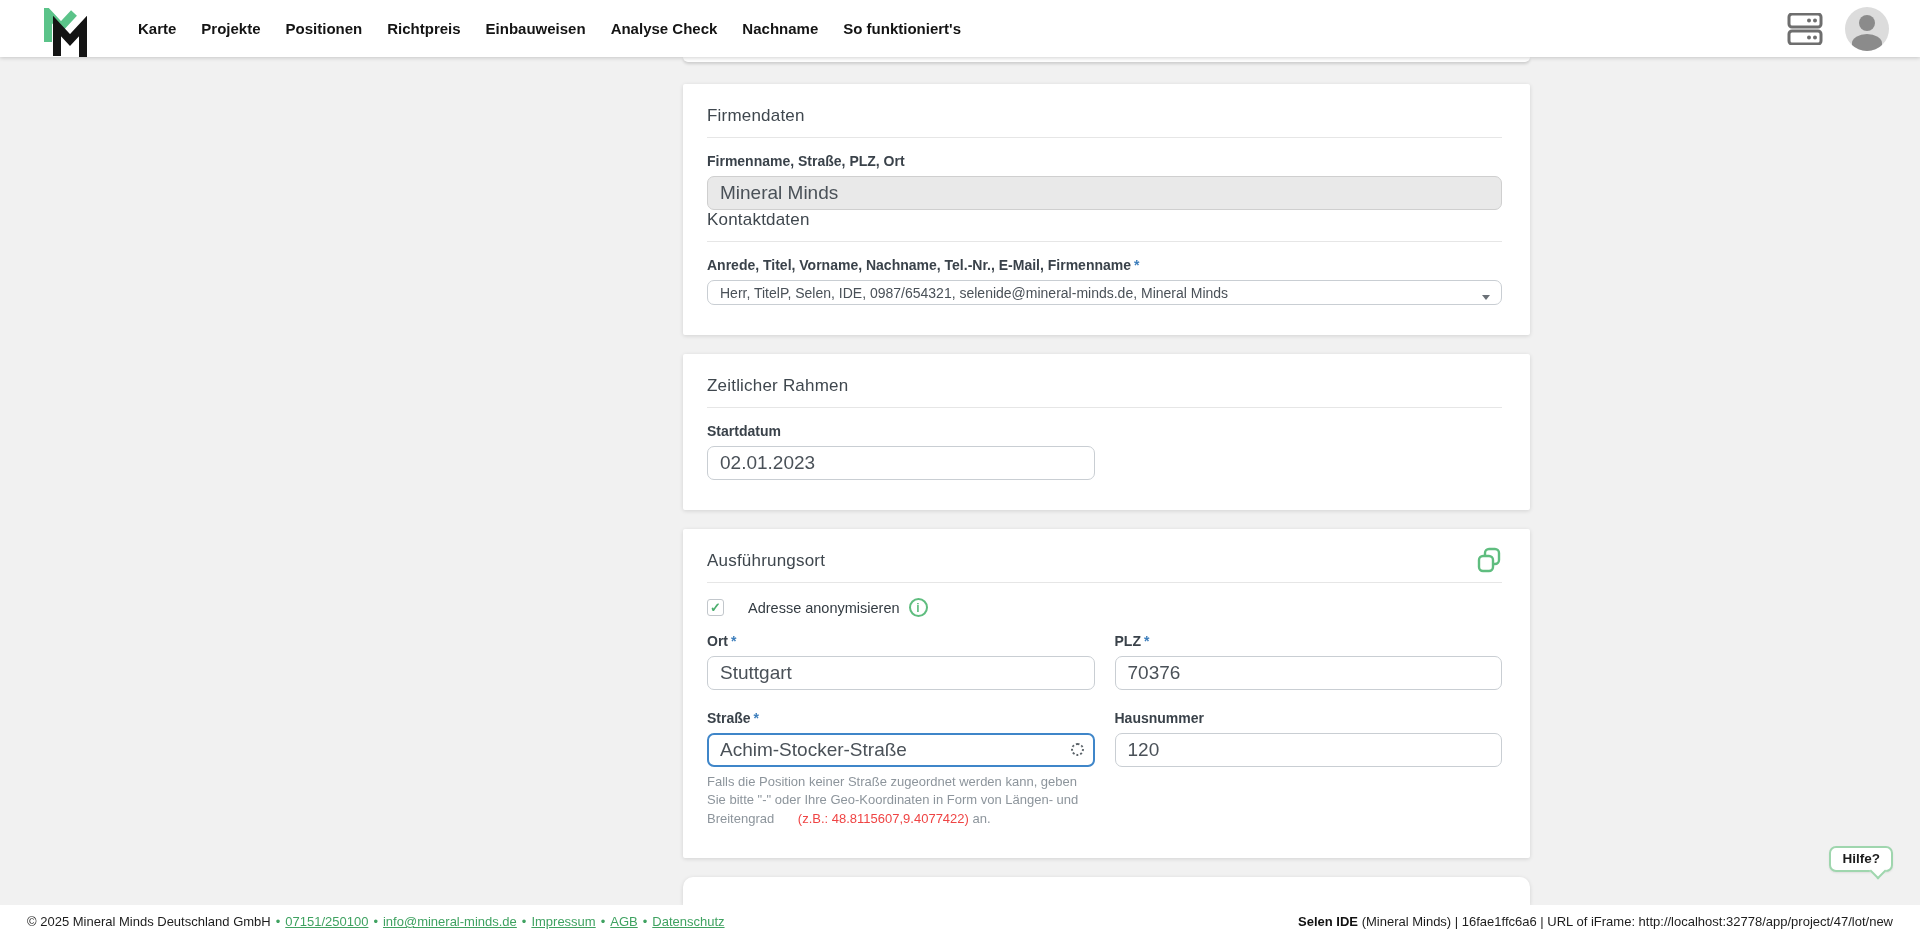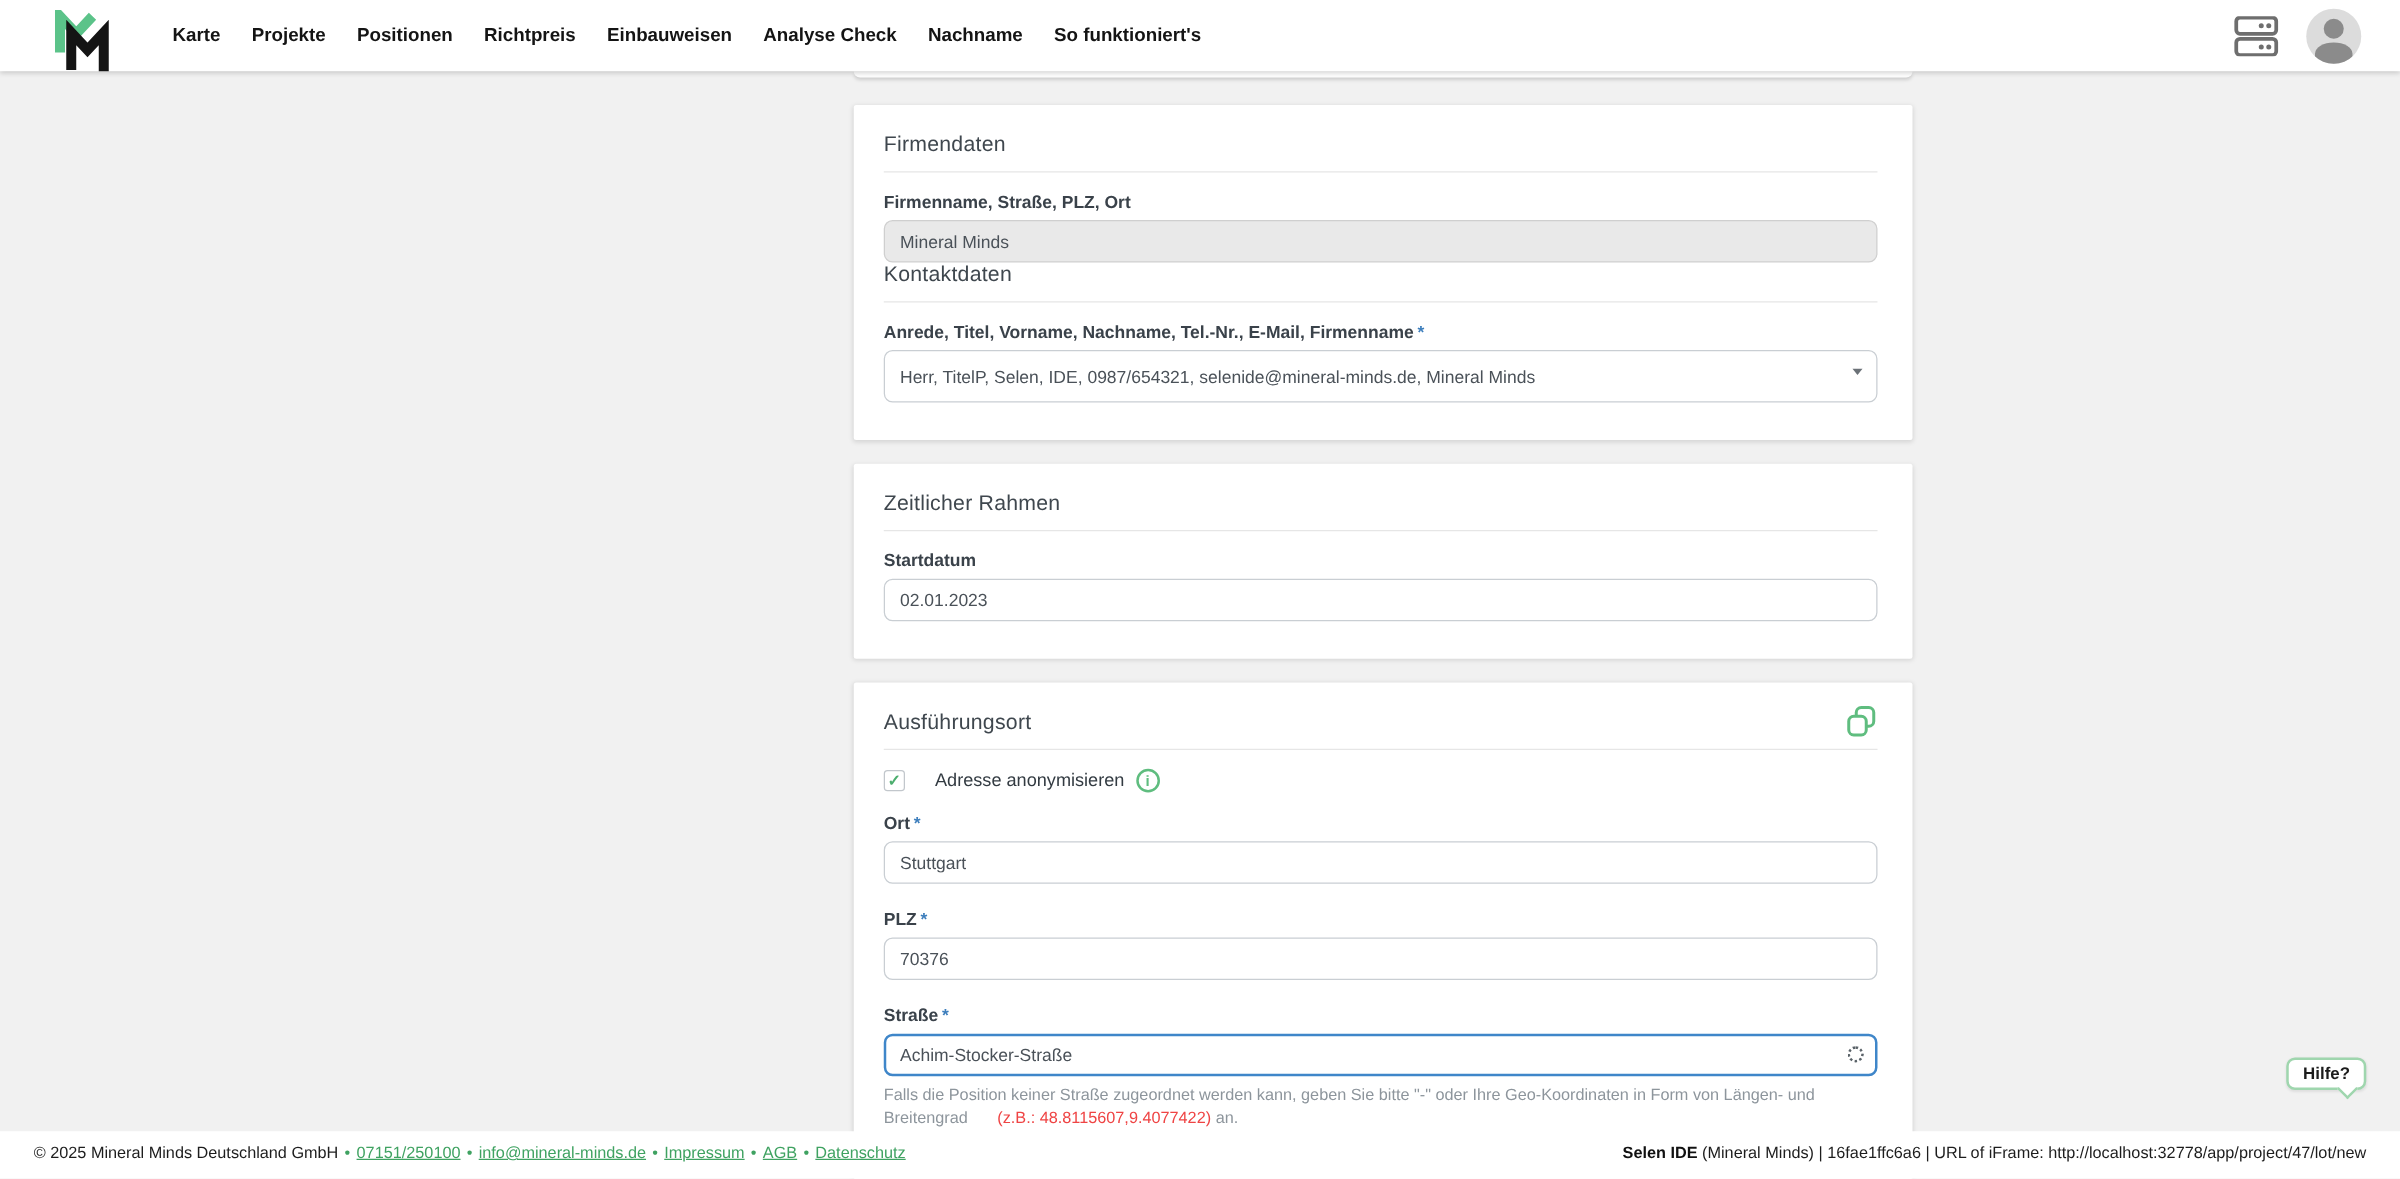--- a/index.html
+++ b/index.html
@@ -56,42 +56,42 @@
   }
   .card h2.spaced { }
   .card hr { border: 0; border-top: 1px solid #e6e6e6; margin: 0 0 15px 0; }
   .field-label {
     display: block; font-size: 14px; font-weight: 700; color: #3a424a;
     margin-bottom: 7px;
   }
   .req { color: #3d7ebc; margin-left: 3px; font-weight: 700; }
   .input {
     width: 100%; height: 34px; border: 1px solid #c9ced3; border-radius: 7px;
-    padding: 0 12px; font-size: 14px; color: #4a5158; background: #fff;
+    padding: 0 12px; font-size: 19px; color: #4a5158; background: #fff;
     font-family: inherit; outline: none;
   }
   .input.disabled { background: #e9e9e9; border-color: #cfcfcf; }
   .input.focused { border: 2px solid #3f86c9; padding: 0 11px; }
   .input-wrap { position: relative; }
   .spinner {
     position: absolute; right: 11px; top: 10px;
     width: 13px; height: 13px; border-radius: 50%;
     border: 2px dotted #5a6268; background: transparent;
   }
   .select {
-    position: relative; height: 42px; border: 1px solid #c9ced3; border-radius: 7px;
+    position: relative; height: 25px; border: 1px solid #c9ced3; border-radius: 7px;
     background: #fff; display: flex; align-items: center;
     padding: 0 30px 0 12px; font-size: 14px; color: #4a5158; cursor: pointer;
   }
   .caret {
     position: absolute; right: 11px; top: 14px; width: 0; height: 0;
     border-left: 4.5px solid transparent; border-right: 4.5px solid transparent;
     border-top: 5.5px solid #6b7177;
   }
-  .grid2 { display: grid; grid-template-columns: 1fr; column-gap: 22px; row-gap: 18px; gap: 20px; }
+  .grid2 { display: grid; grid-template-columns: 1fr 1fr; column-gap: 22px; row-gap: 18px; gap: 20px; }
 
   
   .card-head-row { display: flex; align-items: flex-start; justify-content: space-between; }
   .copy-icon { width: 26px; height: 28px; margin-top: -4px; cursor: pointer; }
   .checkbox-row { display: flex; align-items: center; margin-bottom: 16px; }
   .checkbox {
     width: 17px; height: 17px; border: 1px solid #c2c7cc; border-radius: 3px;
     background: #fff; display: flex; align-items: center; justify-content: center;
     cursor: pointer; flex: 0 0 auto;
   }

